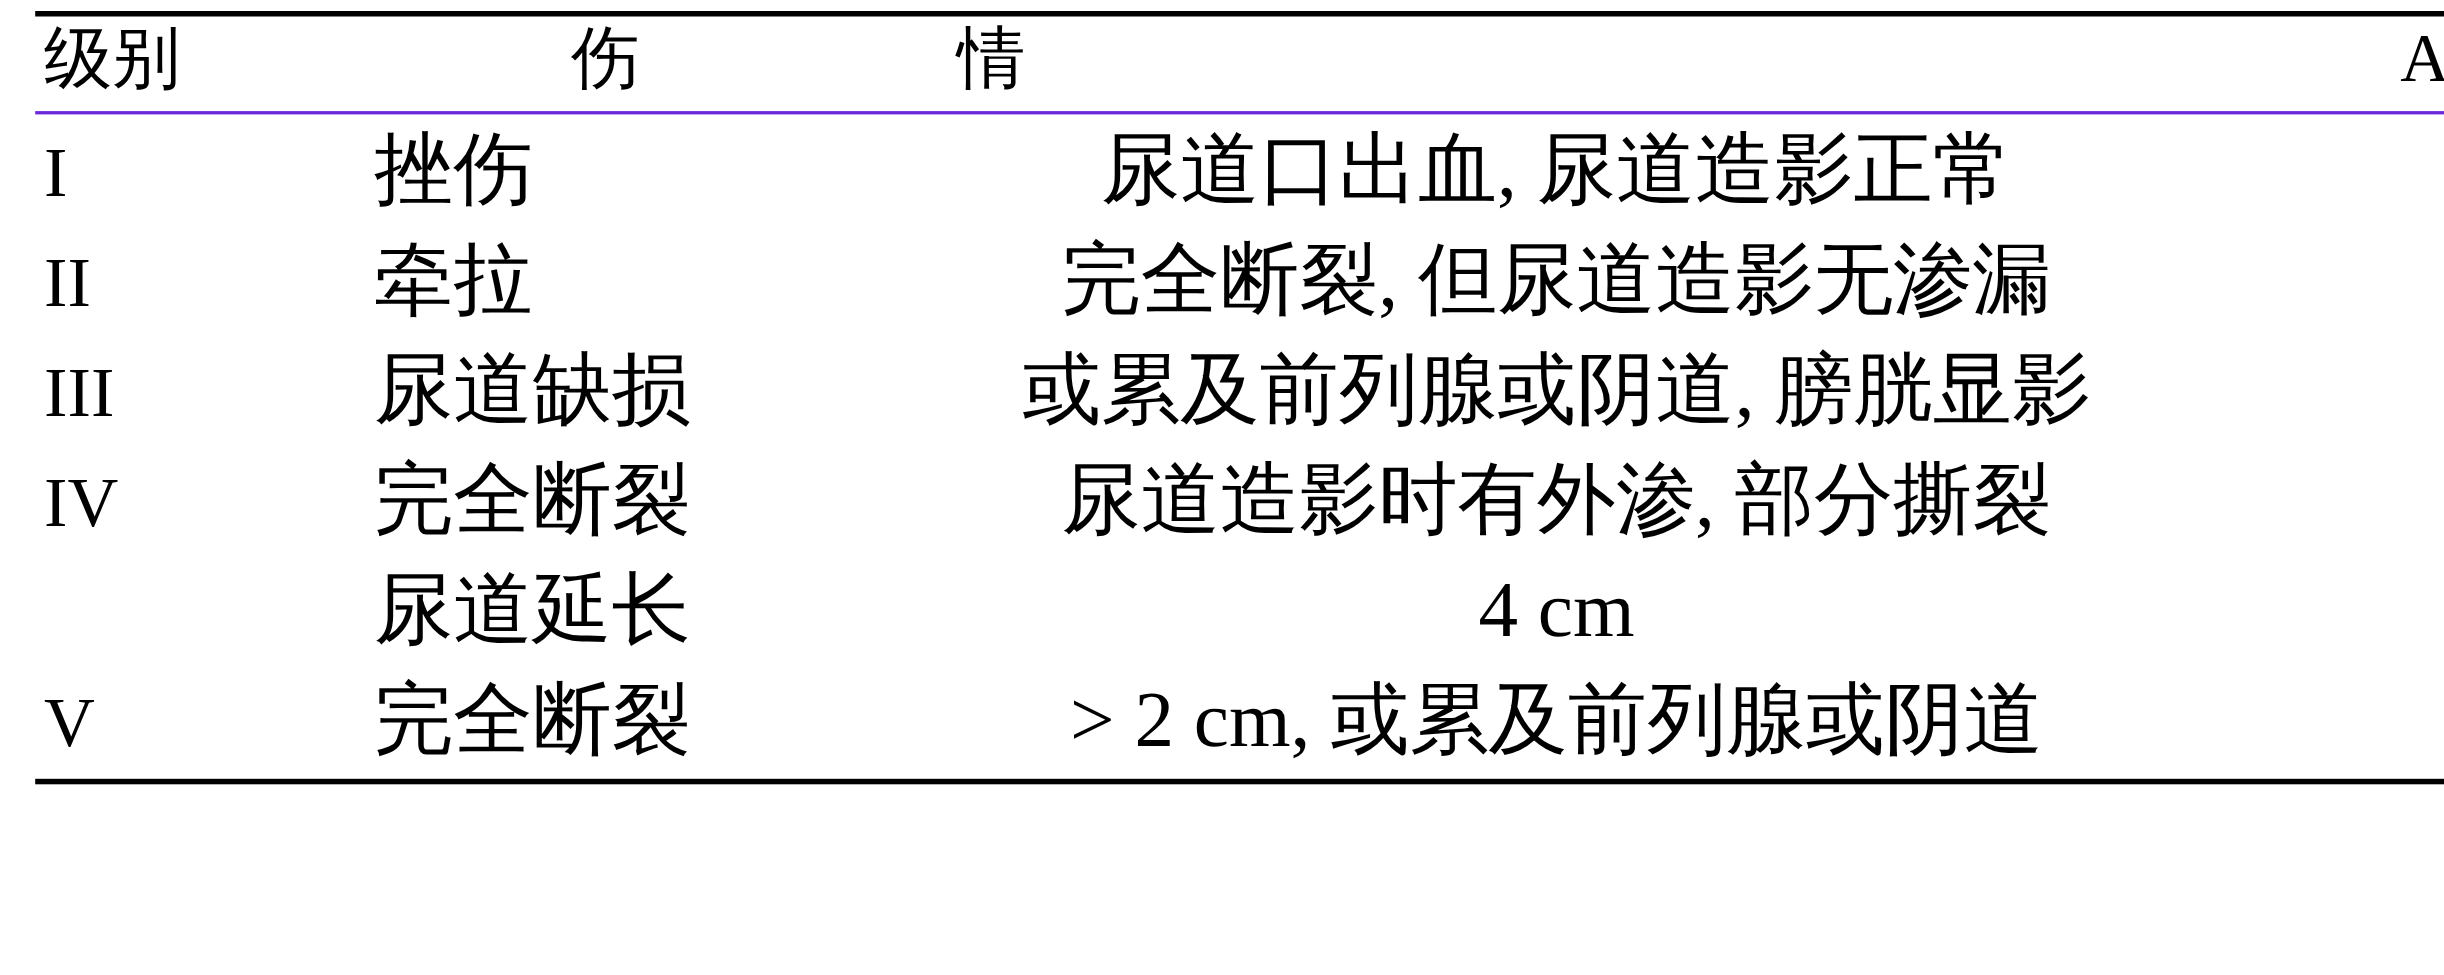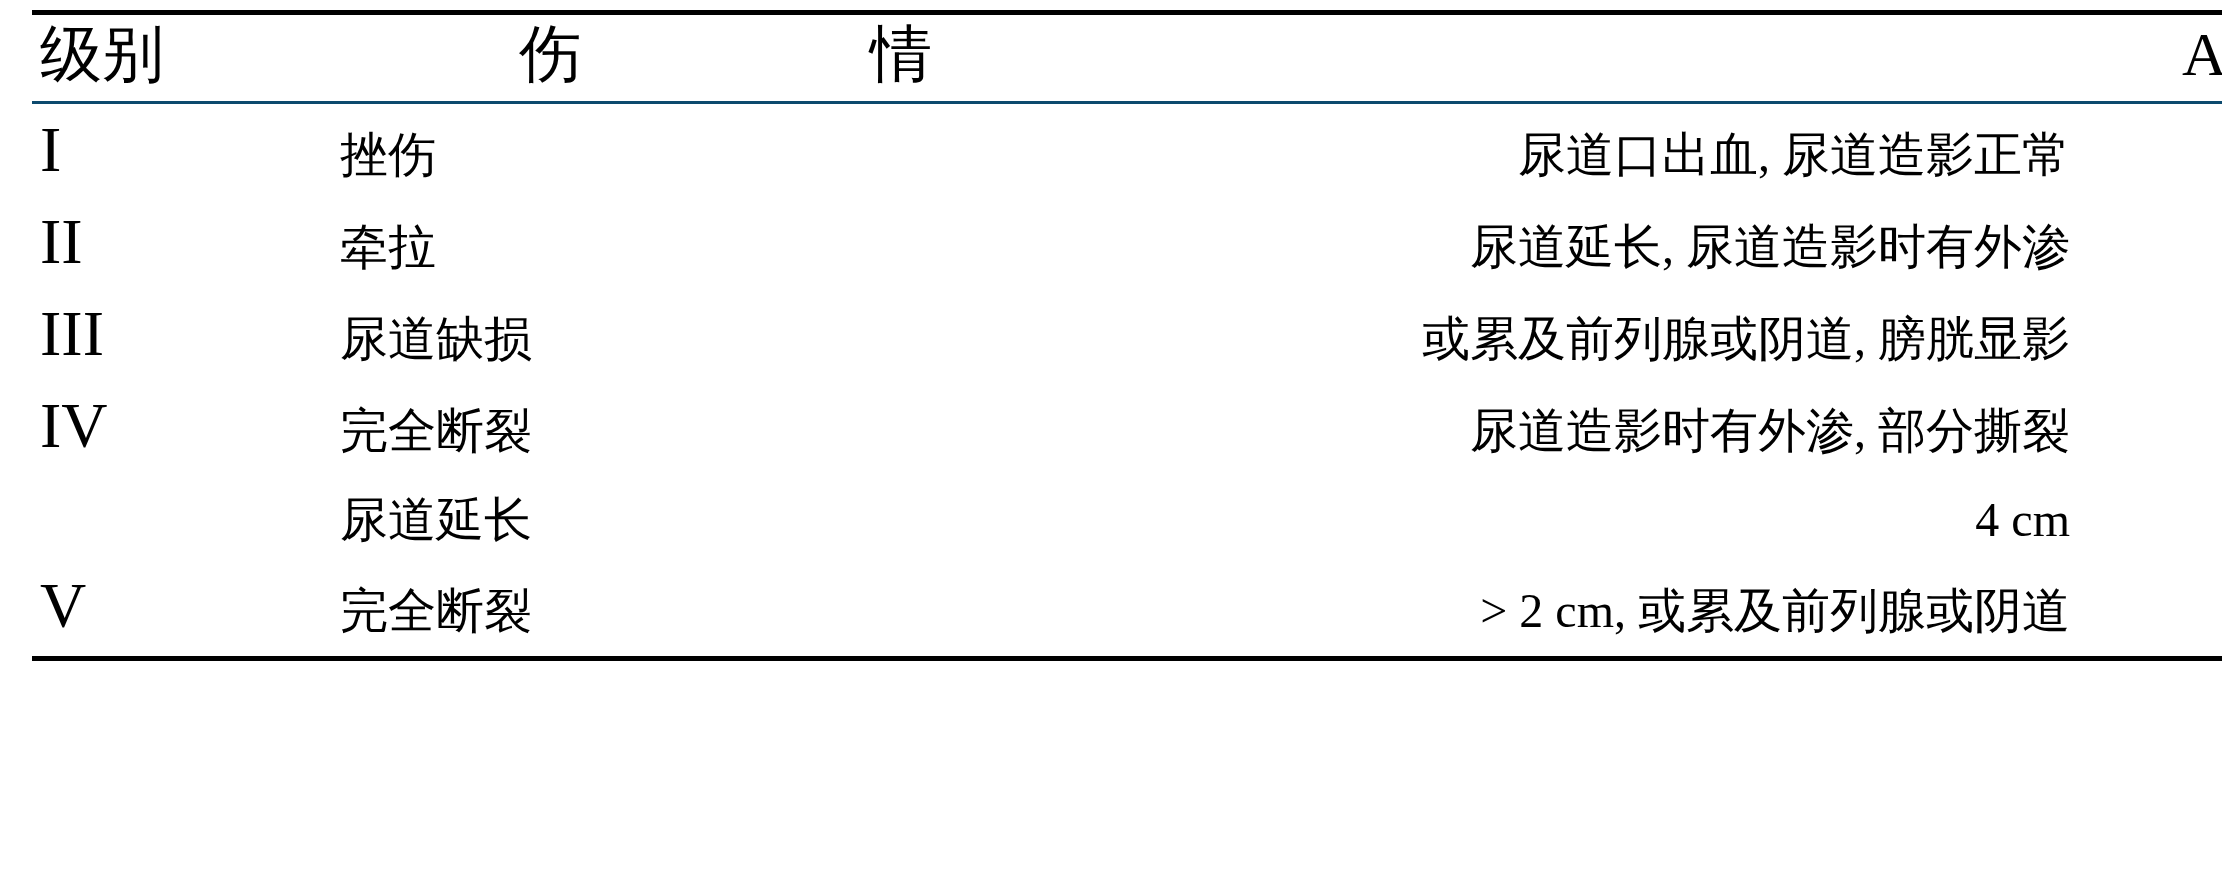--- a/index.html
+++ b/index.html
@@ -35,40 +35,40 @@
   table.injury-table tr.rule-top > th {
     border-top: 5px solid #000;
   }
 
   thead th {
     font-weight: normal;
     font-size: 62px;
     line-height: 1.0;
     padding: 8px 0 16px 0;
     vertical-align: bottom;
-    border-bottom: 3px solid #0c4a6e;
+    border-bottom: 3px solid #6d28d9;
   }
 
   tbody td {
-    font-size: 48px;
+    font-size: 72px;
     line-height: 1.0;
     padding: 14px 0 14px 0;
     vertical-align: baseline;
     white-space: nowrap;
   }
 
   tbody tr:last-child td {
     border-bottom: 5px solid #000;
     padding-bottom: 18px;
   }
 
   
   .col-grade   { width: 300px; text-align: left;   padding-left: 8px; }
   .col-type    { width: 420px; text-align: left; }
-  .col-desc    { width: 1200px; text-align: right; }
+  .col-desc    { width: 1200px; text-align: center; }
   .col-ais     { width: 240px; text-align: right; padding-right: 10px; }
 
   thead .col-grade  { text-align: left;  padding-left: 8px; }
   thead .col-type   { text-align: center; padding-left: 0; }
   thead .col-desc   { text-align: left;  padding-left: 110px; }
   thead .col-ais    { text-align: right; padding-right: 6px; letter-spacing: 4px; }
 
   .grade-num {
     font-family: "Liberation Serif", "DejaVu Serif", serif;
     font-size: 64px;
@@ -96,21 +96,21 @@
     <tbody>
       <tr>
         <td class="col-grade grade-num">I</td>
         <td class="col-type">挫伤</td>
         <td class="col-desc desc-text">尿道口出血, 尿道造影正常</td>
         <td class="col-ais num">2</td>
       </tr>
       <tr>
         <td class="col-grade grade-num">II</td>
         <td class="col-type">牵拉</td>
-        <td class="col-desc desc-text">尿道延长, 尿道造影时有外渗</td>
+        <td class="col-desc desc-text">完全断裂, 但尿道造影无渗漏</td>
         <td class="col-ais num">2</td>
       </tr>
       <tr>
         <td class="col-grade grade-num">III</td>
         <td class="col-type">尿道缺损</td>
         <td class="col-desc desc-text">或累及前列腺或阴道, 膀胱显影</td>
         <td class="col-ais num">2</td>
       </tr>
       <tr>
         <td class="col-grade grade-num">IV</td>

